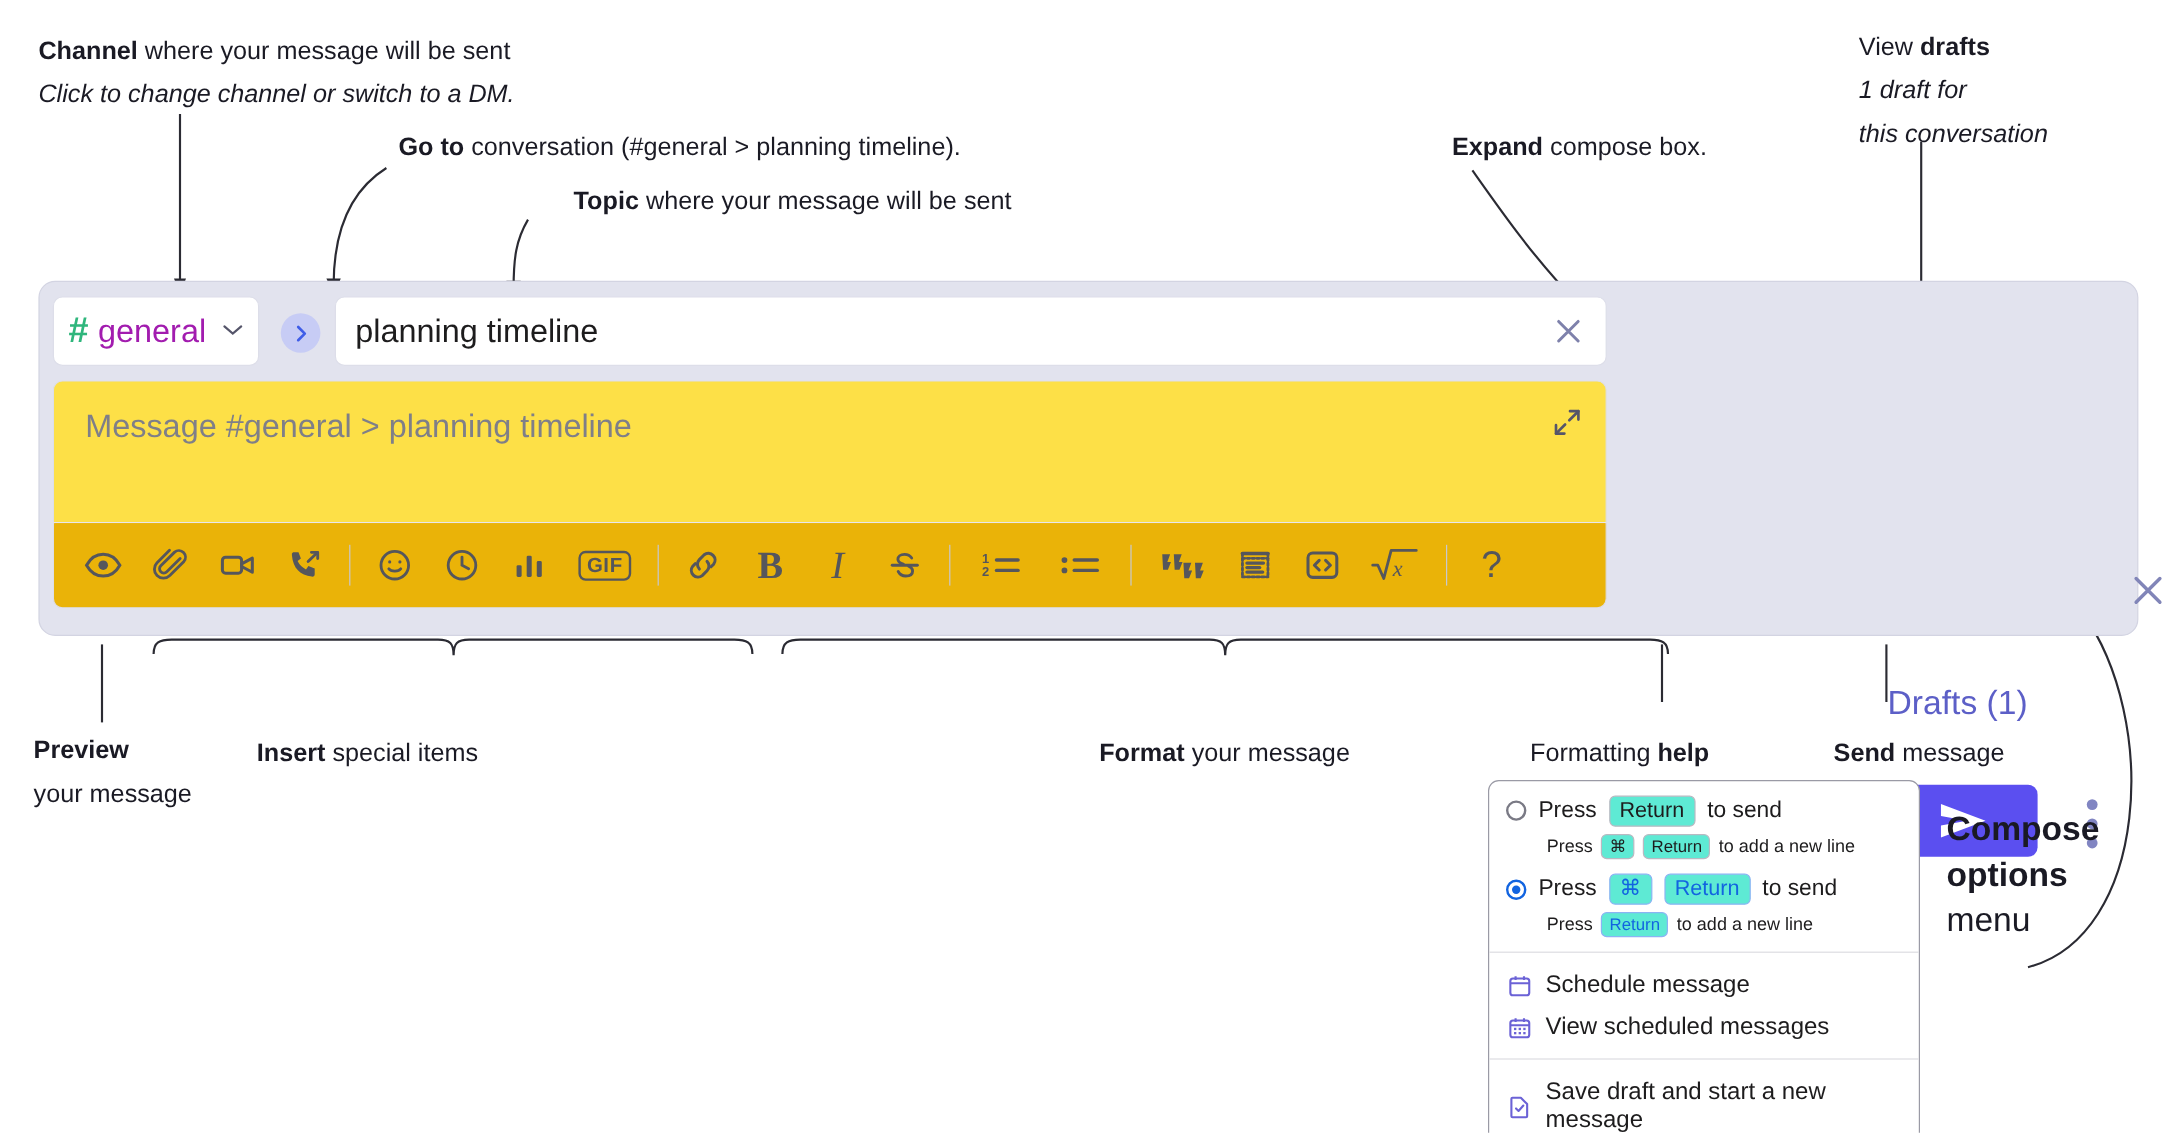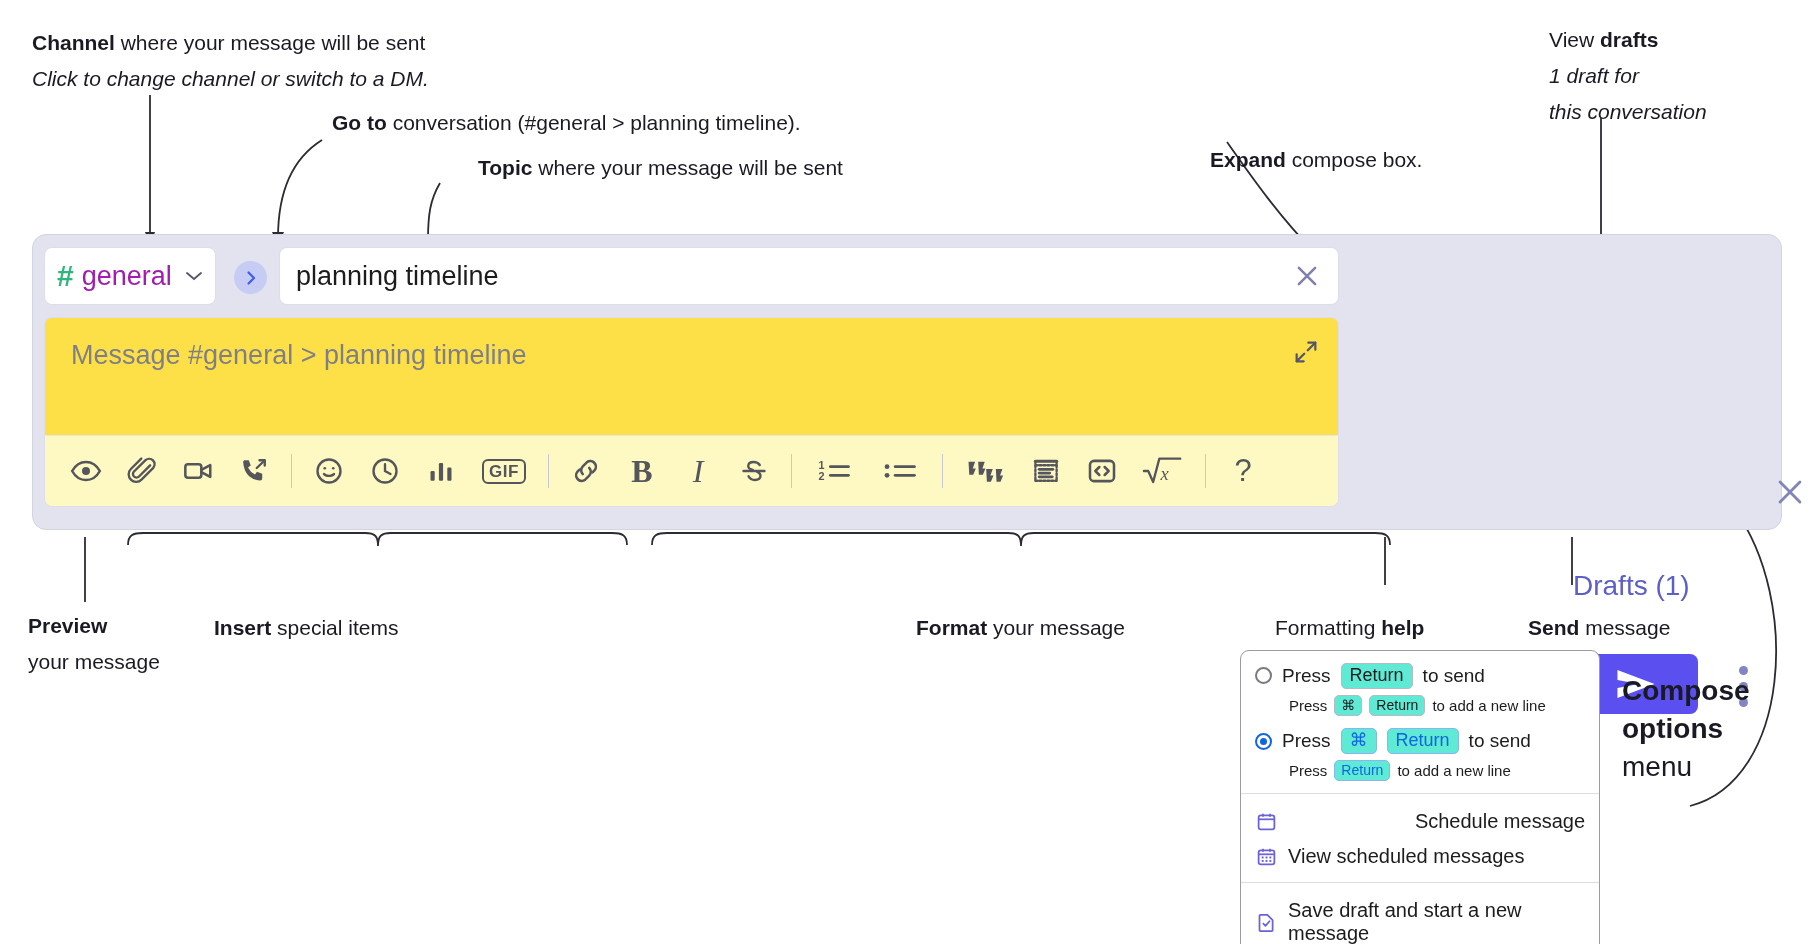--- a/index.html
+++ b/index.html
@@ -52,21 +52,21 @@
   .msg-box{
     position:absolute;left:0;top:70px;width:1295px;height:118px;
     background:#fde047;border:1px solid #dddee9;border-bottom:none;
     border-radius:8px 8px 0 0;box-sizing:border-box;
   }
   .msg-ph{position:absolute;left:26px;top:22px;font-size:27px;color:#7f7f88;}
   .expand-btn{position:absolute;right:18px;top:20px;color:#55556a;}
 
   .toolbar{
     position:absolute;left:0;top:188px;width:1295px;height:72px;
-    background:#fef9c3;border:1px solid #dddee9;border-top:1px solid #e7e7ee;
+    background:#eab308;border:1px solid #dddee9;border-top:1px solid #e7e7ee;
     border-radius:0 0 8px 8px;box-sizing:border-box;
     display:flex;align-items:center;padding:0 18px;gap:0;
   }
   .tb{width:46px;height:46px;display:flex;align-items:center;justify-content:center;color:#55565c;flex:0 0 auto;}
   .tb svg{display:block;}
   .tb.gap{margin-left:10px;}
   .sep{width:1px;height:34px;background:#c7c8d0;margin:0 14px;flex:0 0 auto;}
   .gifbox{
     border:2px solid #55565c;border-radius:6px;font-size:17px;font-weight:700;
     padding:2px 5px;letter-spacing:.5px;line-height:1;color:#55565c;
@@ -102,21 +102,21 @@
   .radio.on{border-color:#1264e0;position:relative;}
   .radio.on::after{content:"";position:absolute;left:3px;top:3px;width:7px;height:7px;border-radius:50%;background:#1264e0;}
   .key{
     border:1px solid #b9b9c2;border-radius:5px;padding:2px 8px;font-size:18px;line-height:1.1;
     color:#1d1c1d;background:#5eead4;display:inline-block;
   }
   .key.sm{font-size:14px;padding:2px 6px;}
   .key.blue{border-color:#8ab4f3;color:#1264e0;}
   .om-div{height:1px;background:#dcdce2;}
   .om-item{display:flex;align-items:center;gap:11px;padding:6px 14px;font-size:20px;color:#1d1c1d;}
-  .om-item:first-child{padding-top:10px;justify-content:space-between;}
+  .om-item:first-child{padding-top:10px;}
   .om-ico{width:22px;height:22px;color:#6b62d6;flex:0 0 auto;display:flex;align-items:center;justify-content:center;}
   .om-sec{padding:6px 0 8px 0;}
 </style>
 </head>
 <body>
 
 <svg class="lines" viewBox="0 0 1814 944">
   <g fill="none" stroke="#2b2b33" stroke-width="1.8">
 
     <path d="M150 95 L150 238"></path>
@@ -162,21 +162,21 @@
 </div>
 
 <div class="ann t-lg" style="left:332px;top:105px;">
   <b>Go to</b><span> conversation (#general &gt; planning timeline).</span>
 </div>
 
 <div class="ann t-lg" style="left:478px;top:150px;">
   <b>Topic</b><span> where your message will be sent</span>
 </div>
 
-<div class="ann t-lg" style="left:1210px;top:105px;margin-top:37px;">
+<div class="ann t-lg" style="left:1210px;top:105px;">
   <b>Expand</b><span> compose box.</span>
 </div>
 
 <div class="ann t-lg" style="left:1549px;top:22px;">
   <div><span>View </span><b>drafts</b></div>
   <div><i>1 draft for</i></div>
   <div><i>this conversation</i></div>
 </div>
 
 <div id="compose-panel">

